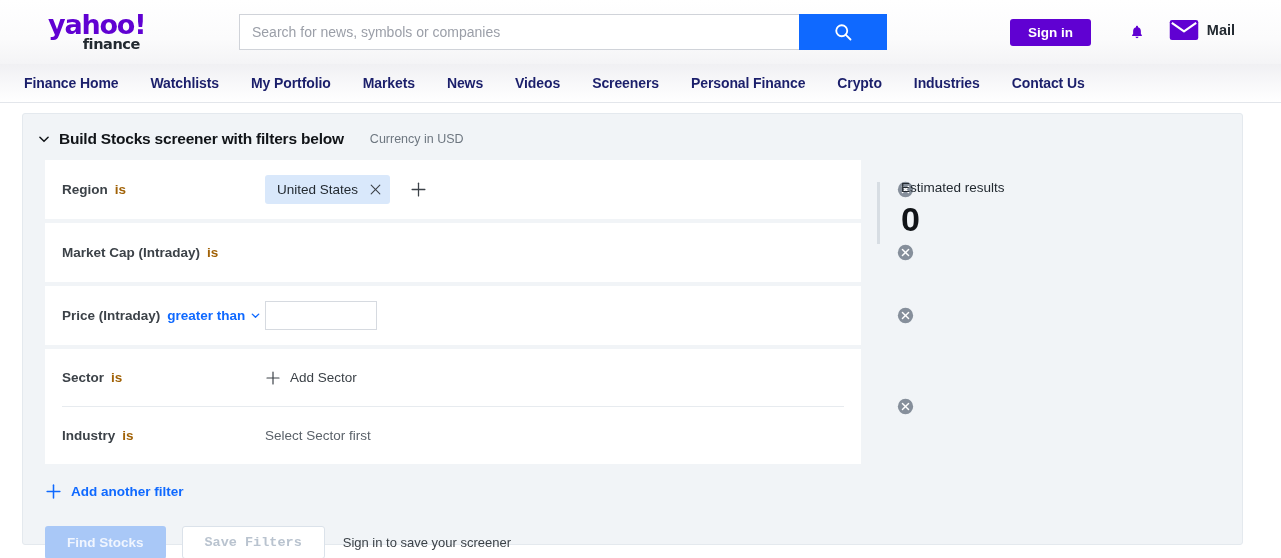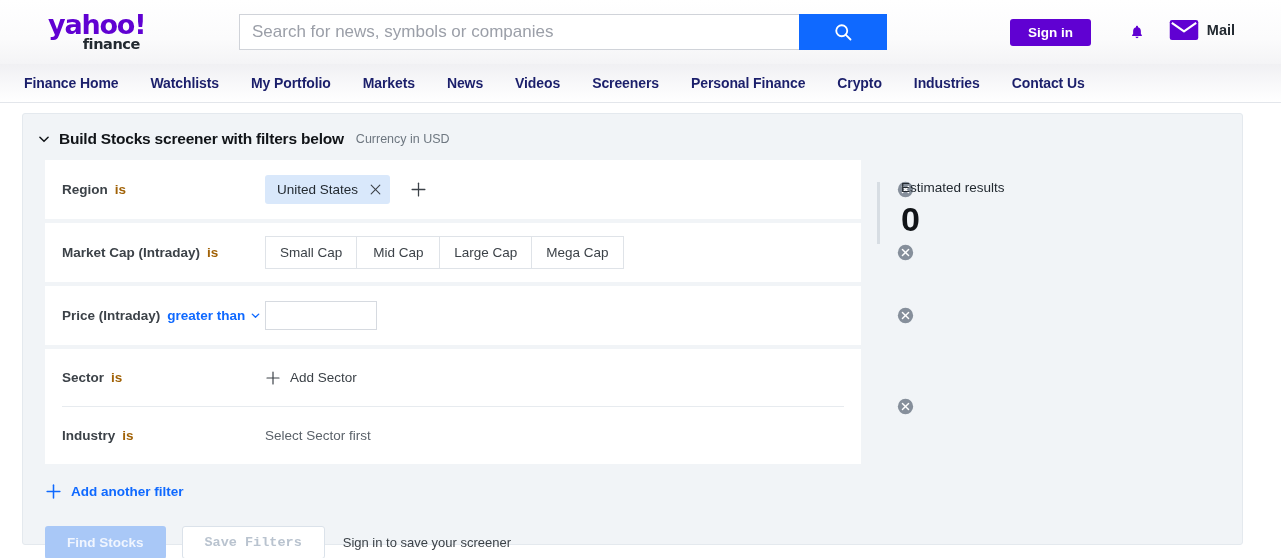--- a/index.html
+++ b/index.html
@@ -50,21 +50,21 @@
     display: flex;
     height: 36px;
   }
   .search-input {
     width: 560px;
     height: 36px;
     border: 1px solid #d0d3d9;
     border-right: none;
     background: #ffffff;
     padding: 0 12px;
-    font-size: 17px;
+    font-size: 14px;
     color: #232a31;
     font-family: "Liberation Sans", sans-serif;
     outline: none;
   }
   .search-input::placeholder { color: #9b9fa8; }
   .search-btn {
     width: 88px; height: 36px;
     background: #0f69ff;
     border: none;
     cursor: pointer;
@@ -151,21 +151,21 @@
   }
   .panel-title {
     font-size: 15.5px;
     font-weight: bold;
     color: #111418;
     letter-spacing: -0.2px;
   }
   .panel-currency {
     font-size: 12.5px;
     color: #6e7780;
-    margin-left: 4px;
+    margin-left: 18px;
   }
 
   .panel-body { display: flex; }
   .filters-col { width: 840px; padding-left: 22px; position: relative; }
   .results-col {
     flex: 1;
     padding-left: 38px;
     padding-top: 20px;
     position: relative;
   }
@@ -432,28 +432,20 @@
             </svg>
           </button>
         </div>
 
         
         <div class="filter-card fc-row-h">
           <div class="filter-label">
             <span>Market Cap (Intraday)</span>
             <span class="filter-op-plain">is</span>
           </div>
-          <div class="filter-ctl">
-            <div class="segmented">
-              <button class="seg-btn">Small Cap</button>
-              <button class="seg-btn">Mid Cap</button>
-              <button class="seg-btn">Large Cap</button>
-              <button class="seg-btn">Mega Cap</button>
-            </div>
-          </div>
           <button class="remove-btn" style="top:21px;">
             <svg width="17" height="17" viewBox="0 0 20 20">
               <circle cx="10" cy="10" r="9" fill="#868f9b"></circle>
               <line x1="6.4" y1="6.4" x2="13.6" y2="13.6" stroke="#ffffff" stroke-width="1.7" stroke-linecap="round"></line>
               <line x1="13.6" y1="6.4" x2="6.4" y2="13.6" stroke="#ffffff" stroke-width="1.7" stroke-linecap="round"></line>
             </svg>
           </button>
         </div>
 
         

